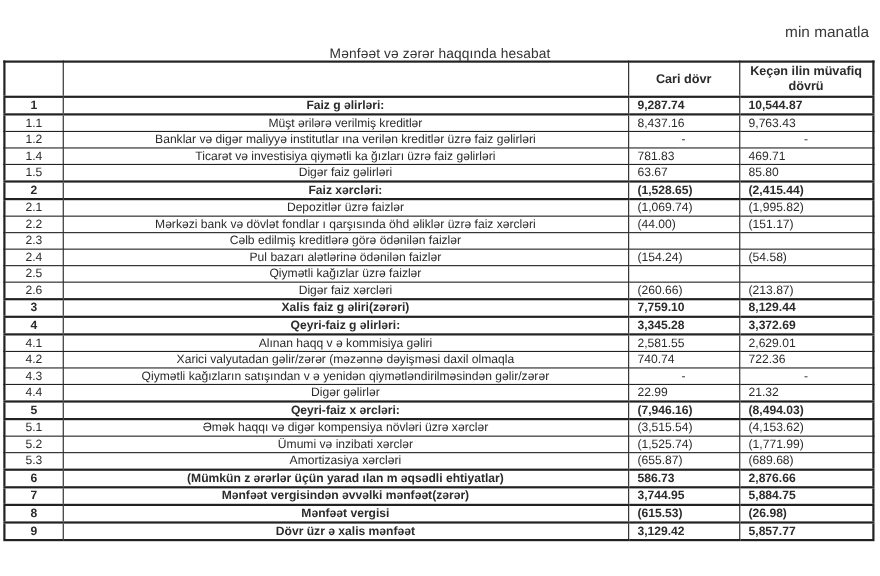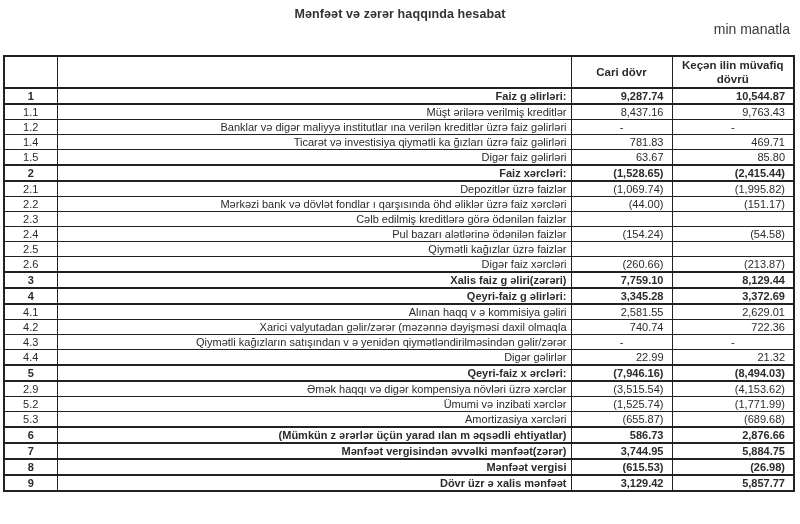--- a/index.html
+++ b/index.html
@@ -7,24 +7,25 @@
   body {
     width: 800px; height: 524px;
     font-family: "Liberation Sans", sans-serif;
     color: #2b2b2b;
     position: relative;
     overflow: hidden;
   }
   .page-title {
     text-align: center;
     font-size: 12.5px;
-    font-weight: bold;
+    font-weight: normal;
     color: #333333;
-    padding-top: 7px;
+    padding-top: 25px;
     letter-spacing: 0.1px;
+    margin-top: 17px;
   }
   .unit-note {
     position: absolute;
     top: 21px;
     right: 10px;
     font-size: 14px;
     color: #3a3a3a;
   }
   table.report {
     position: absolute;
@@ -50,22 +51,22 @@
     font-weight: bold;
     text-align: center;
     vertical-align: middle;
     font-size: 11.5px;
     white-space: normal;
     line-height: 1.25;
     padding: 0 4px;
   }
   tbody td { height: 15px; line-height: 14px; vertical-align: middle; }
   td.num   { text-align: center; padding: 0 2px; }
-  td.label { text-align: right; padding: 0 4px; margin-left: 28px; }
-  td.val   { text-align: right; padding: 0 8px; }
+  td.label { text-align: center; padding: 0 4px; margin-left: 28px; }
+  td.val   { text-align: left; padding: 0 8px; }
   td.val.dash { text-align: center; padding: 0; }
   tr.section td { font-weight: bold; border-top-width: 2px; border-bottom-width: 2px; }
   tr.section.values-regular td.val { font-weight: bold; }
 </style>
 </head>
 <body>
 
 <div class="page-title">Mənfəət və zərər haqqında hesabat</div>
 <div class="unit-note">min manatla</div>
 
@@ -193,21 +194,21 @@
         <td class="val">22.99</td>
         <td class="val">21.32</td>
       </tr>
       <tr class="section">
         <td class="num">5</td>
         <td class="label">Qeyri-faiz x ərcləri:</td>
         <td class="val">(7,946.16)</td>
         <td class="val">(8,494.03)</td>
       </tr>
       <tr>
-        <td class="num">2.9</td>
+        <td class="num">5.1</td>
         <td class="label">Əmək haqqı və digər kompensiya növləri üzrə xərclər</td>
         <td class="val">(3,515.54)</td>
         <td class="val">(4,153.62)</td>
       </tr>
       <tr>
         <td class="num">5.2</td>
         <td class="label">Ümumi və inzibati xərclər</td>
         <td class="val">(1,525.74)</td>
         <td class="val">(1,771.99)</td>
       </tr>

